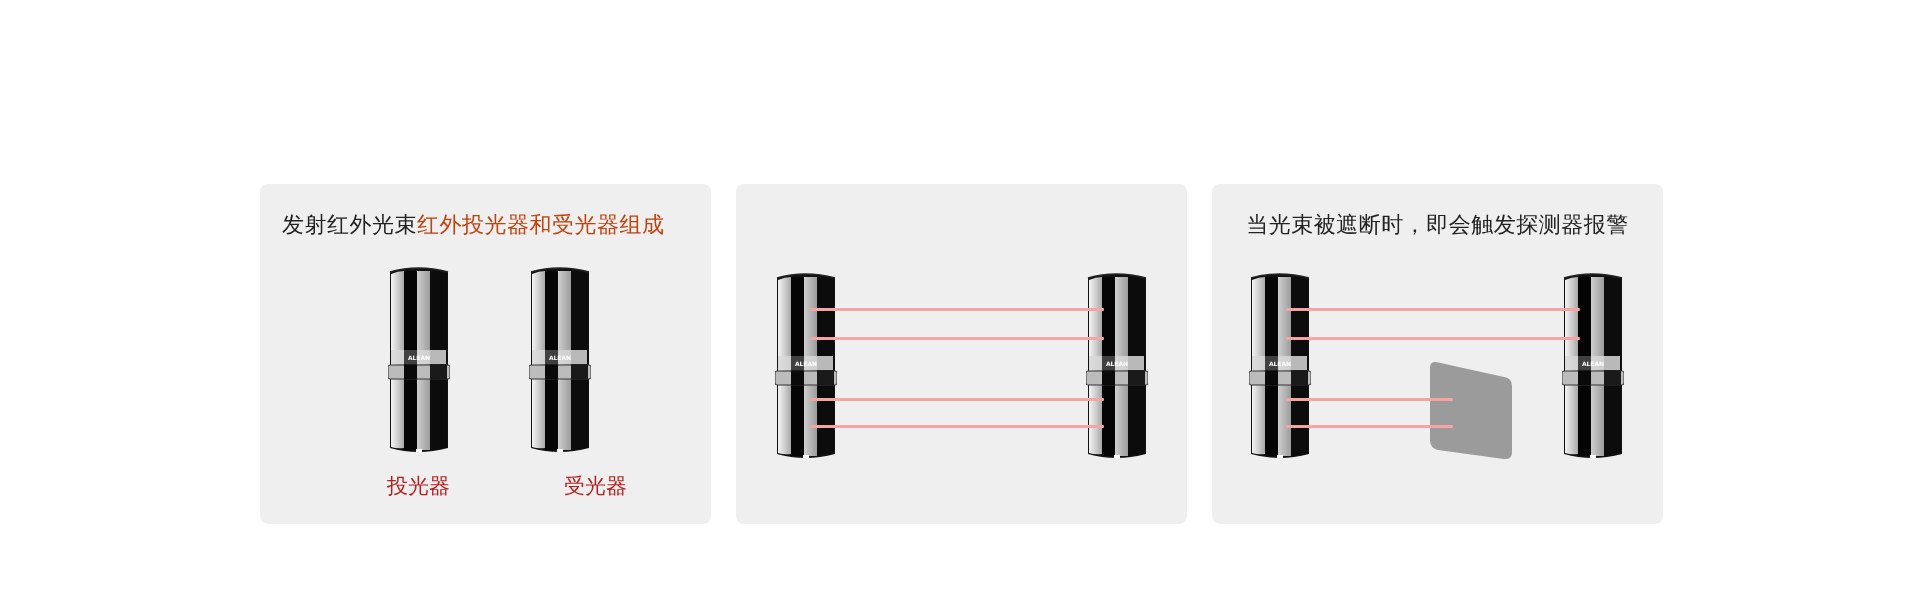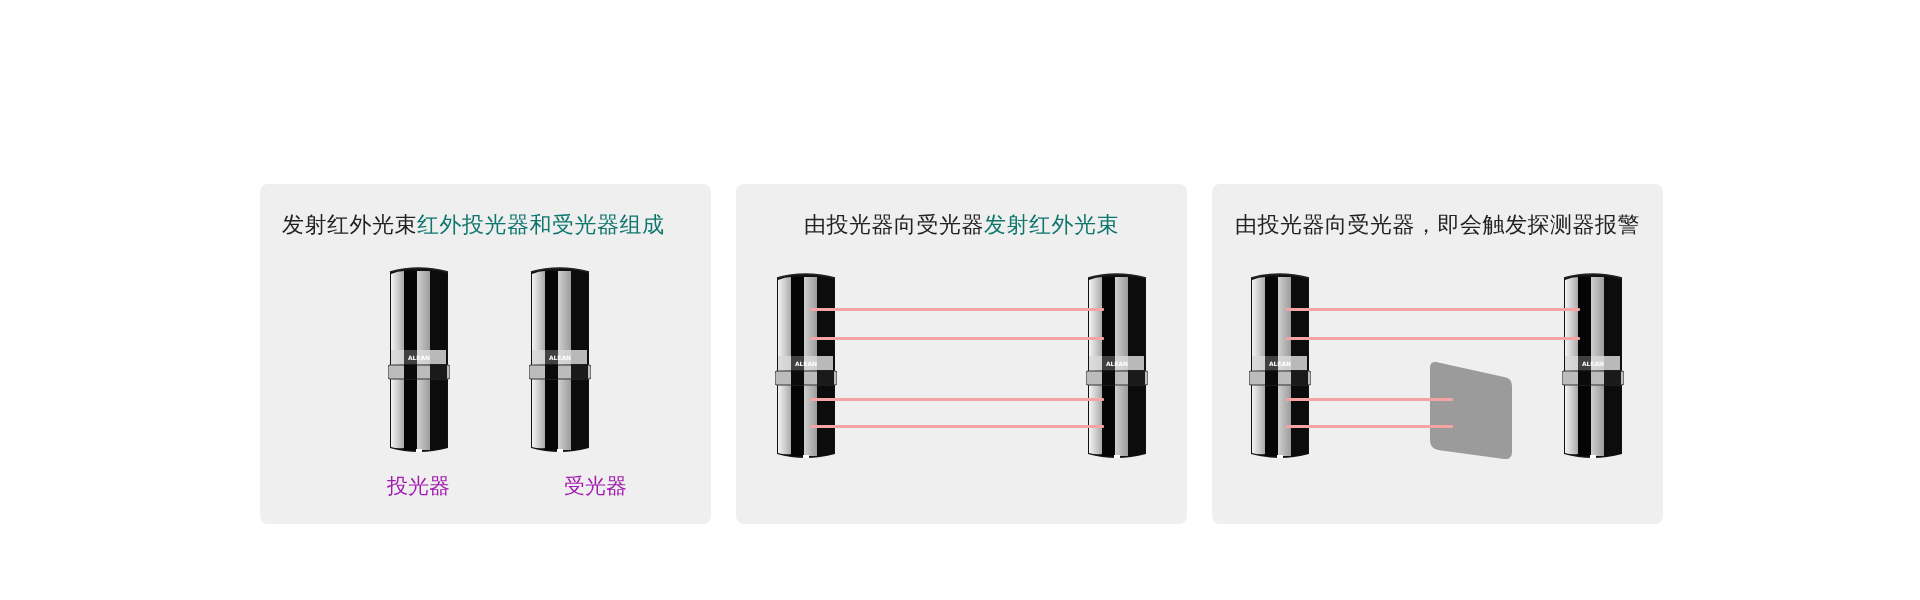--- a/index.html
+++ b/index.html
@@ -1,24 +1,24 @@
 <!DOCTYPE html>
 <html><head>
 <meta charset="utf-8">
 <style>
   html, body { margin:0; padding:0; }
   body { width:1920px; height:600px; background:#ffffff; position:relative; overflow:hidden;
          font-family:"DejaVu Sans","Liberation Sans",sans-serif; }
   .panel { position:absolute; top:184px; width:451px; height:340px; background:#efefef; border-radius:8px; }
   .panel-title { position:absolute; top:26px; font-size:22px; color:#222222; white-space:nowrap; letter-spacing:0.5px; }
-  .panel-title .hl { color:#0f766e; }
+  .panel-title .hl { color:#c2410c; }
   .device { position:absolute; width:62px; height:188px; }
   .device svg { width:100%; height:100%; display:block; }
   .beam { position:absolute; height:3px; background:#f5a3a3; border-radius:1px; }
-  .dev-label { position:absolute; top:288px; font-size:21px; color:#a21caf; white-space:nowrap; }
+  .dev-label { position:absolute; top:288px; font-size:21px; color:#b91c1c; white-space:nowrap; }
   .obstacle { position:absolute; }
 </style>
 </head>
 <body>
 
 <svg width="0" height="0" style="position:absolute">
   <defs>
     <linearGradient id="lightGrad" x1="0" x2="1" y1="0" y2="0">
       <stop offset="0" stop-color="#f4f4f4"></stop>
       <stop offset="0.6" stop-color="#c8c8c8"></stop>
@@ -56,39 +56,38 @@
   <div class="device" style="left:269px; top:82px;">
       <svg>
         <use href="#device-shape"></use>
       </svg>
     </div>
   <div class="dev-label" style="left:127px;">投光器</div>
   <div class="dev-label" style="left:260px;margin-left:44px;">受光器</div>
 </div>
 
 <div class="panel" style="left:736px;">
-  <div class="panel-title" style="left:0; right:0; text-align:center;"><span>由投光器向受光器</span><span class="hl">发射红外光束</span></div>
   <div class="device" style="left:39px; top:88px;">
       <svg>
         <use href="#device-shape"></use>
       </svg>
     </div>
   <div class="device" style="left:350px; top:88px;">
       <svg>
         <use href="#device-shape"></use>
       </svg>
     </div>
   <div class="beam" style="left:74px; width:294px; top:124px;"></div>
   <div class="beam" style="left:74px; width:294px; top:153px;"></div>
   <div class="beam" style="left:74px; width:294px; top:214px;"></div>
   <div class="beam" style="left:74px; width:294px; top:241px;"></div>
 </div>
 
 <div class="panel" style="left:1212px;">
-  <div class="panel-title" style="left:0; right:0; text-align:center;"><span>由投光器向受光器，即会触发探测器报警</span><span class="hl"></span></div>
+  <div class="panel-title" style="left:0; right:0; text-align:center;"><span>当光束被遮断时，即会触发探测器报警</span><span class="hl"></span></div>
   <div class="device" style="left:37px; top:88px;">
       <svg>
         <use href="#device-shape"></use>
       </svg>
     </div>
   <div class="device" style="left:350px; top:88px;">
       <svg>
         <use href="#device-shape"></use>
       </svg>
     </div>

